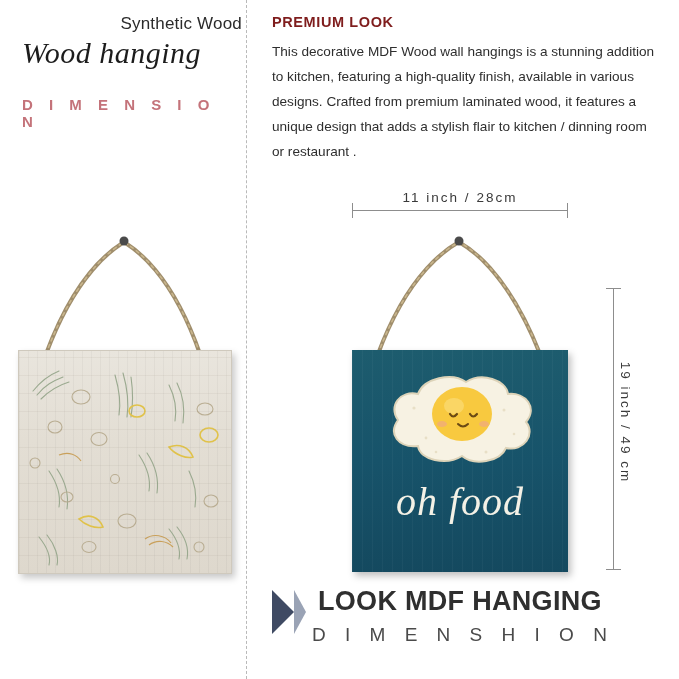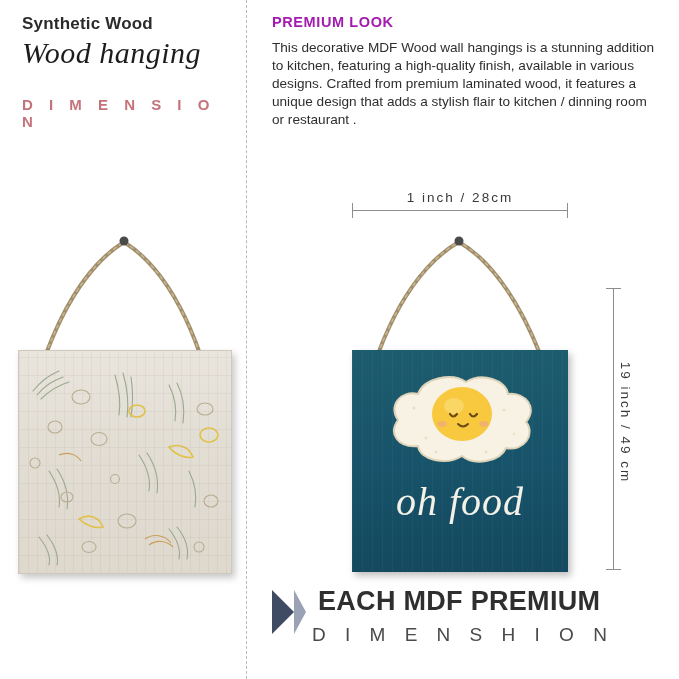--- a/index.html
+++ b/index.html
@@ -15,46 +15,47 @@
 
   
   .divider{
     position:absolute;left:246px;top:0;width:0;height:679px;
     border-left:1px dashed #b9b9b9;
   }
 
   
   .left-head{position:absolute;left:22px;top:14px;width:220px;}
   .lh-1{
-    font-size:17px;font-weight:bold;color:#2b2b2b;letter-spacing:.2px;
+    font-size:17px;font-weight:normal;color:#2b2b2b;letter-spacing:.2px;
     font-family:"Liberation Sans", sans-serif;
+    text-align:right;
   }
   .lh-2{
     font-family:"Liberation Serif", serif;
     font-style:italic;
     font-size:30px;
     color:#1c1c1c;
     margin-top:2px;
     letter-spacing:.5px;
   }
   .lh-3{
     margin-top:26px;
     font-size:15px;font-weight:bold;letter-spacing:6px;
     color:#c4737a;
   }
 
   
   .right-head{position:absolute;left:272px;top:14px;width:390px;}
   .rh-title{
-    font-size:14.5px;font-weight:bold;letter-spacing:.6px;color:#a21caf;
+    font-size:14.5px;font-weight:bold;letter-spacing:.6px;color:#7f1d1d;
   }
   .rh-body{
     margin-top:9px;
     font-size:13.6px;
-    line-height:18px;
+    line-height:25px;
     color:#2e2e2e;
   }
 
   
   .meas-top{position:absolute;left:352px;top:190px;width:216px;height:24px;}
   .meas-top .lbl{
     position:absolute;left:0;top:0;width:216px;text-align:center;
     font-size:13.5px;letter-spacing:2px;color:#3a3a3a;
   }
   .meas-top .bar{
@@ -176,21 +177,21 @@
     <div class="lh-2">Wood hanging</div>
     <div class="lh-3">D I M E N S I O N</div>
   </div>
 
   <div class="right-head">
     <div class="rh-title">PREMIUM LOOK</div>
     <div class="rh-body">This decorative MDF Wood wall hangings is a stunning addition to kitchen, featuring a high-quality finish, available in various designs. Crafted from premium laminated wood, it features a unique design that adds a stylish flair to kitchen / dinning room or restaurant .</div>
   </div>
 
   <div class="meas-top">
-    <div class="lbl">1 inch / 28cm</div>
+    <div class="lbl">11 inch / 28cm</div>
     <div class="bar"></div>
     <div class="cap-l"></div>
     <div class="cap-r"></div>
   </div>
 
   <div class="meas-right">
     <div class="bar"></div>
     <div class="cap-t"></div>
     <div class="cap-b"></div>
     <div class="lbl">19 inch / 49 cm</div>
@@ -286,17 +287,17 @@
           </g>
         </svg>
       </div>
       <div class="oh-food">oh food</div>
     </div>
   </div>
 
   <div class="footer">
     <div class="tri"></div>
     <div class="tri2"></div>
-    <div class="f1">EACH MDF PREMIUM</div>
+    <div class="f1">LOOK MDF HANGING</div>
     <div class="f2">D I M E N S H I O N</div>
   </div>
 
 </div>
 
 </body></html>

